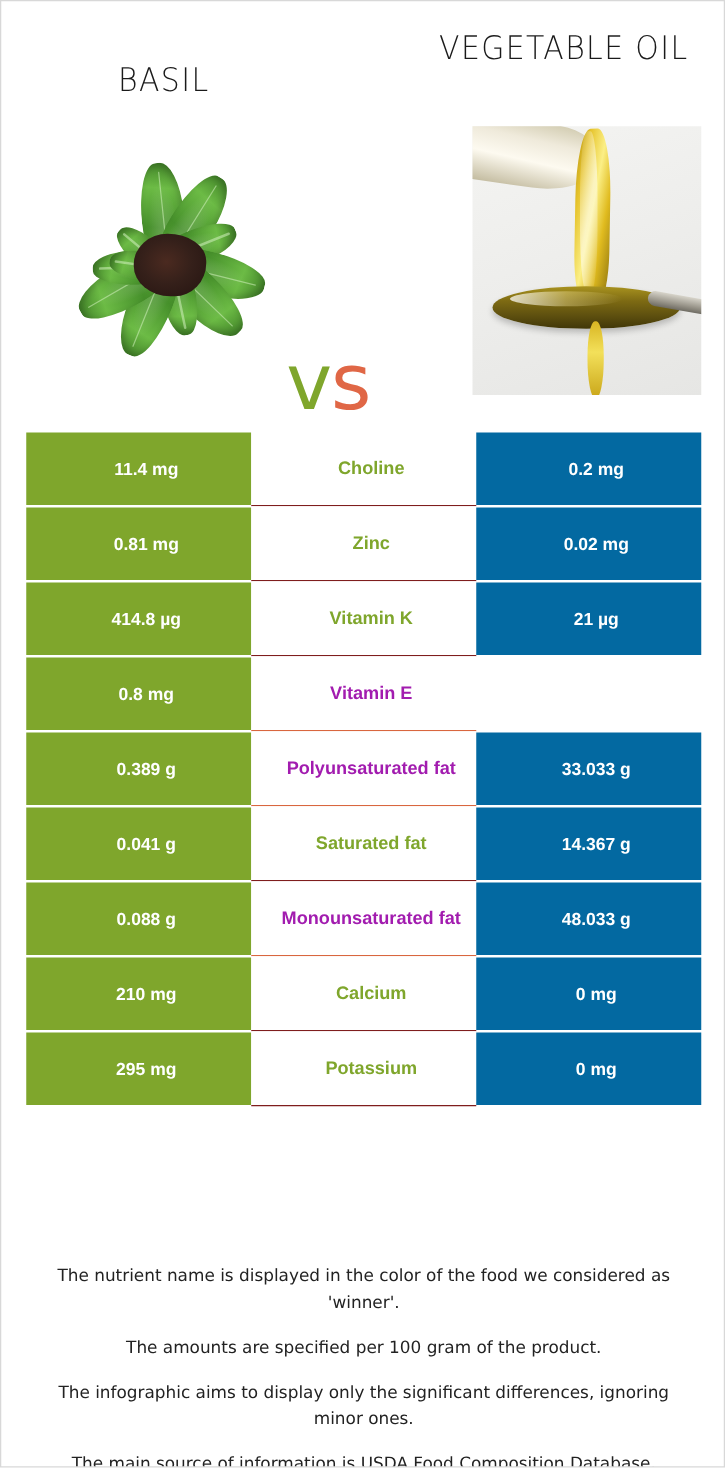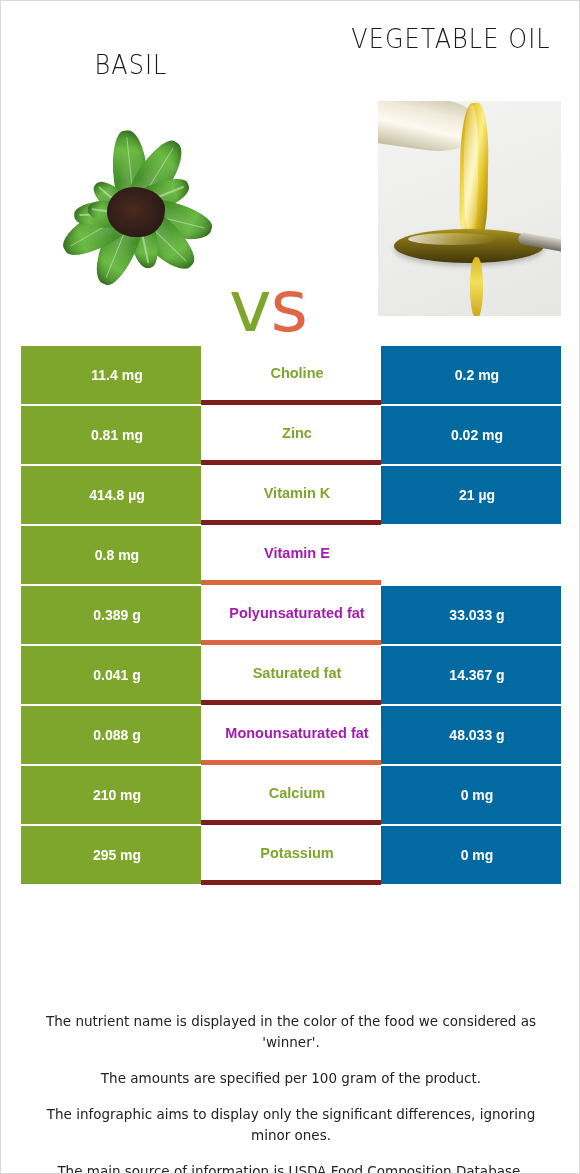--- a/index.html
+++ b/index.html
@@ -182,21 +182,21 @@
     height: 62px;
     background: linear-gradient(180deg, #d8b522 0%, #f3e05a 40%, #c9a518 100%);
     border-radius: 45% 45% 50% 50%;
   }
 
   
   .vs {
     position: absolute;
     left: 228px;
     top: 178px;
-    font-size: 72px;
+    font-size: 62px;
     line-height: 62px;
     font-weight: 400;
     font-family: "DejaVu Sans", sans-serif;
     letter-spacing: -1px;
   }
   .vs .v { color: #7fa62c; }
   .vs .s { color: #e06746; }
 
   
   .table {
@@ -226,21 +226,21 @@
     margin: 1px 0;
   }
   .cell-left { background: #7fa62c; }
   .cell-right { background: #0369a1; }
   .cell-mid {
     width: 180px;
     background: #ffffff;
     color: #7fa62c;
     font-weight: 700;
     font-size: 14.5px;
-    border-bottom: 5px solid #7f1d1d;
+    border-bottom: 1px solid #7f1d1d;
   }
   .row:first-child .cell-mid { border-top: 1px solid transparent; }
   .cell-mid.oil-wins {
     color: #a21caf;
     border-bottom-color: #d9663f;
   }
 
   
   .note {
     position: absolute;

